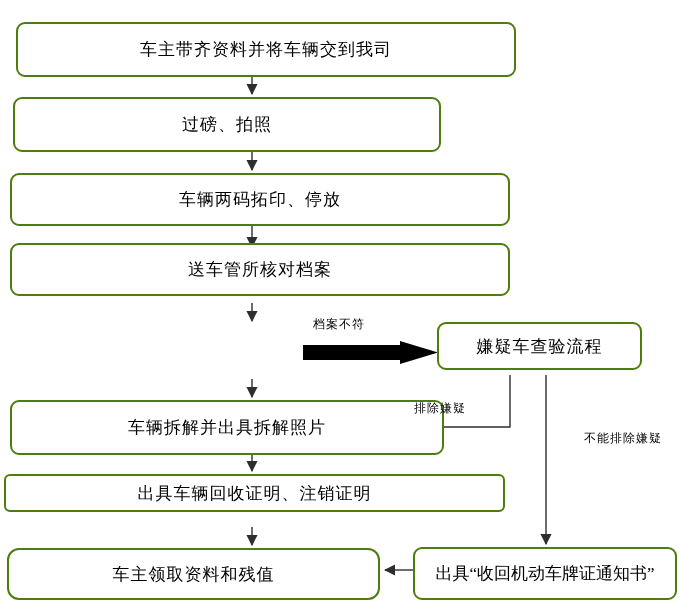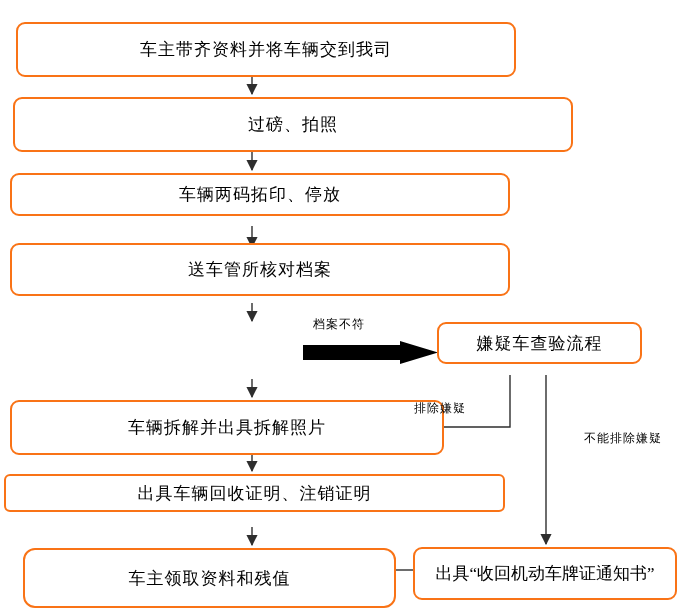--- a/index.html
+++ b/index.html
@@ -13,21 +13,21 @@
     height: 615px;
     background: #ffffff;
     font-family: "Liberation Serif", "DejaVu Serif", serif;
     color: #000000;
     overflow: hidden;
   }
   .node {
     position: absolute;
     box-sizing: border-box;
     background: #ffffff;
-    border: 2px solid #f97316;
+    border: 2px solid #4d7c0f;
     border-radius: 9px;
     display: flex;
     align-items: center;
     justify-content: center;
     font-size: 17px;
     letter-spacing: 1px;
     text-align: center;
     z-index: 2;
   }
   .node.r-small { border-radius: 6px; }
@@ -70,46 +70,46 @@
       <path d="M546,375 V544" marker-end="url(#arr)"></path>
       <path d="M413,570 H385" marker-end="url(#arr)"></path>
     </g>
     <path d="M303,345 L400,345 L400,341 L438,352.5 L400,364 L400,360 L303,360 Z" fill="#000000" stroke="none"></path>
   </svg>
 
   <div class="node" style="left:16px; top:22px; width:500px; height:55px;">
     <span>车主带齐资料并将车辆交到我司</span>
   </div>
 
-  <div class="node" style="left:13px; top:97px; width:560px; height:55px;">
+  <div class="node" style="left:13px; top:97px; width:428px; height:55px;">
     <span>过磅、拍照</span>
   </div>
 
-  <div class="node" style="left:10px; top:173px; width:500px; height:43px;">
+  <div class="node" style="left:10px; top:173px; width:500px; height:53px;">
     <span>车辆两码拓印、停放</span>
   </div>
 
   <div class="node" style="left:10px; top:243px; width:500px; height:53px;">
     <span>送车管所核对档案</span>
   </div>
 
 
-  <div class="node" style="left:437px; top:322px; width:205px; height:42px;">
+  <div class="node" style="left:437px; top:322px; width:205px; height:48px;">
     <span>嫌疑车查验流程</span>
   </div>
 
   <div class="node" style="left:10px; top:400px; width:434px; height:55px;">
     <span>车辆拆解并出具拆解照片</span>
   </div>
 
   <div class="node r-small" style="left:4px; top:474px; width:501px; height:38px;">
     <span>出具车辆回收证明、注销证明</span>
   </div>
 
-  <div class="node r-big" style="left:7px; top:548px; width:373px; height:60px;margin-left:16px;">
+  <div class="node r-big" style="left:7px; top:548px; width:373px; height:52px;">
     <span>车主领取资料和残值</span>
   </div>
 
   <div class="node" style="left:413px; top:547px; width:264px; height:53px; letter-spacing:0;">
     <span>出具“收回机动车牌证通知书”</span>
   </div>
 
   <div class="edge-label" style="left:313px; top:316px;">
     <span>档案不符</span>
   </div>

